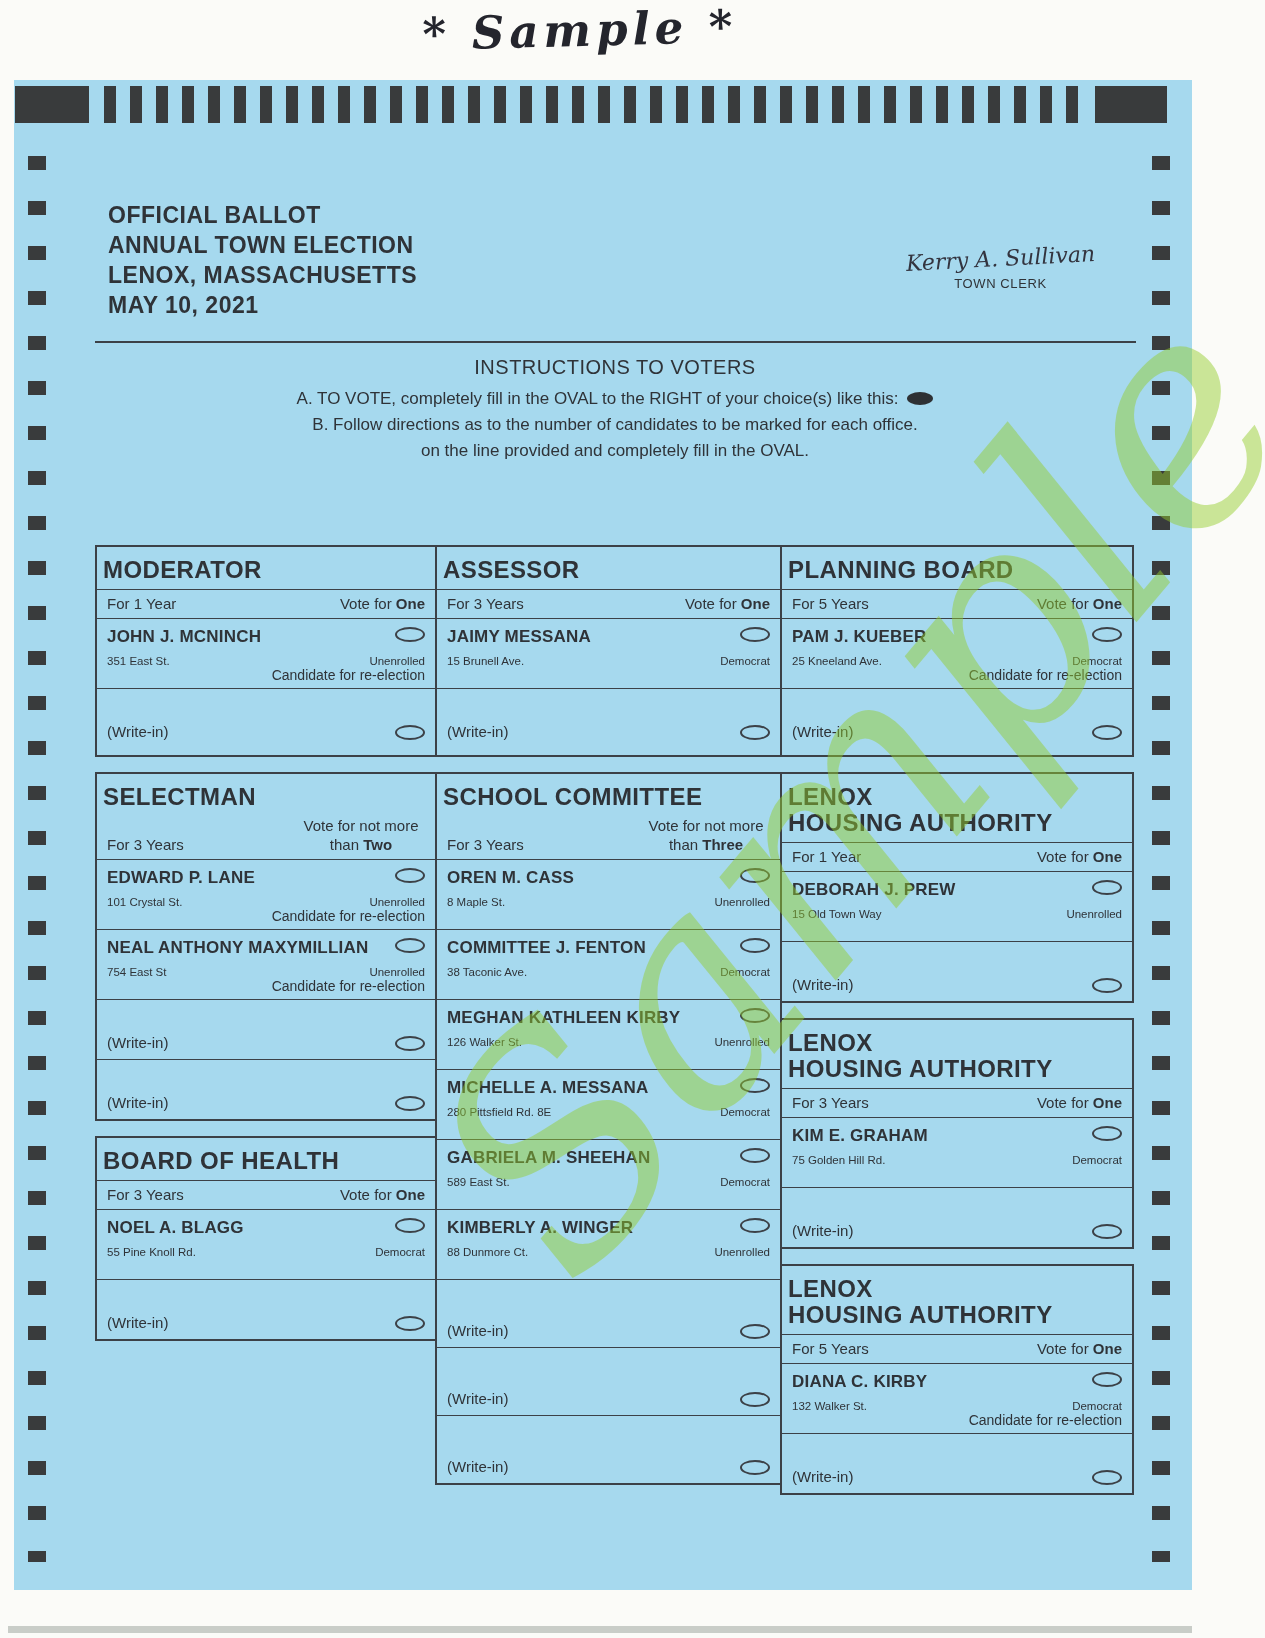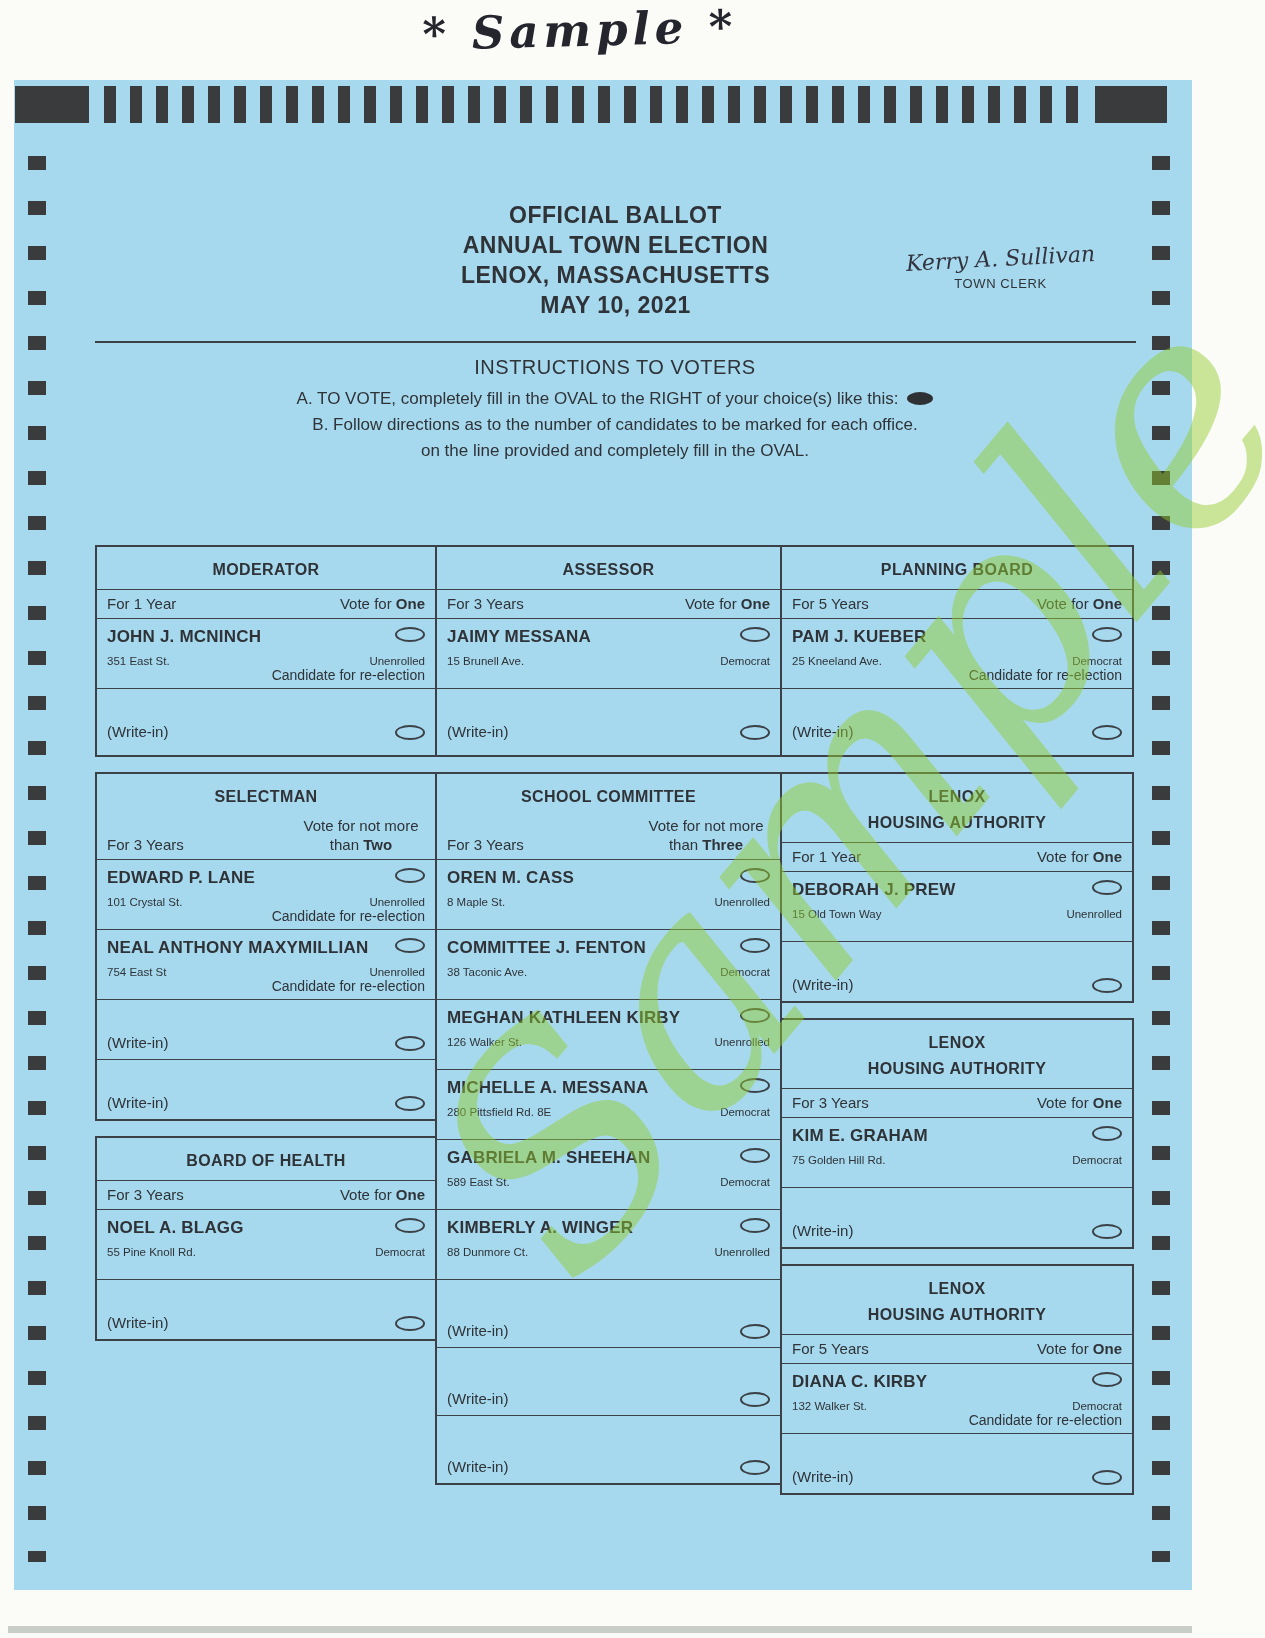--- a/index.html
+++ b/index.html
@@ -22,43 +22,43 @@
   .tm-right{left:1152px}
   
   .hand-sample{position:absolute;left:360px;top:4px;width:440px;text-align:center;z-index:45;
     font-family:"DejaVu Serif",serif;font-style:italic;font-weight:bold;font-size:45px;
     letter-spacing:5px;color:#24252d;transform:rotate(-1.5deg)}
   .watermark{position:absolute;left:300px;top:565px;width:1120px;height:450px;z-index:40;
     display:flex;align-items:center;justify-content:center;pointer-events:none;
     font-family:"DejaVu Serif",serif;font-style:italic;font-size:300px;
     color:rgba(148,205,45,0.48);transform:rotate(-50deg)}
   
-  .header{position:absolute;left:95px;top:200px;width:1041px;text-align:center;z-index:10}
+  .header{position:absolute;left:108px;top:200px;width:1041px;z-index:10}
   .hl{font-size:23px;font-weight:bold;line-height:30px;letter-spacing:0.5px}
   .sig{position:absolute;left:903px;top:246px;width:195px;text-align:center;z-index:11}
   .sig-name{display:block;font-family:"DejaVu Serif",serif;font-style:italic;font-size:22px;
     color:#33343f;transform:rotate(-3deg);white-space:nowrap}
   .sig-title{display:block;font-size:13px;font-weight:normal;letter-spacing:0.6px;margin-top:5px}
   .rule{position:absolute;left:95px;top:341px;width:1041px;border-top:2px solid #3c4147;z-index:10}
   
   .instructions{position:absolute;left:75px;top:356px;width:1080px;text-align:center;z-index:10}
   .ins-title{font-size:20px;font-weight:normal;letter-spacing:0.5px;margin-bottom:7px}
   .ins-line{font-size:17px;line-height:26px}
   .oval-demo{display:inline-block;width:26px;height:13px;border-radius:50%;background:#2e3134;
     margin-left:9px;vertical-align:-1px}
   
   .contests{position:absolute;left:95px;top:545px;width:1041px;display:flex;align-items:flex-start;z-index:10}
   .col{display:flex;flex-direction:column}
   .col1{width:342px}
   .col2{width:347px;margin-left:-2px}
   .col3{width:354px;margin-left:-2px}
   .office{border:2px solid #3c4147;margin-bottom:15px}
   .office.h1{height:212px}
-  .o-title{text-align:center;font-size:16px;font-weight:bold;line-height:26px;
-    padding:10px 22px 6px;letter-spacing:0.4px}
+  .o-title{font-size:24px;font-weight:bold;line-height:26px;
+    padding:10px 6px 6px;letter-spacing:0.4px}
   .t2{display:block}
   .o-sub{display:flex;justify-content:space-between;align-items:flex-end;
     padding:4px 10px 5px;font-size:15px;border-top:1.5px solid #3c4147}
   .o-sub.no-line{border-top:none;padding-top:0}
   .term,.vf{line-height:19px}
   .vf{max-width:128px;text-align:center}
   .c-row{border-top:1.5px solid #3c4147;padding:8px 10px 4px;min-height:70px}
   .c-top{display:flex;justify-content:space-between;align-items:flex-start}
   .c-name{font-size:17px;font-weight:bold;letter-spacing:0.2px}
   .oval{display:inline-block;width:30px;height:15px;border:2px solid #3c4147;border-radius:50%;flex:0 0 auto}

